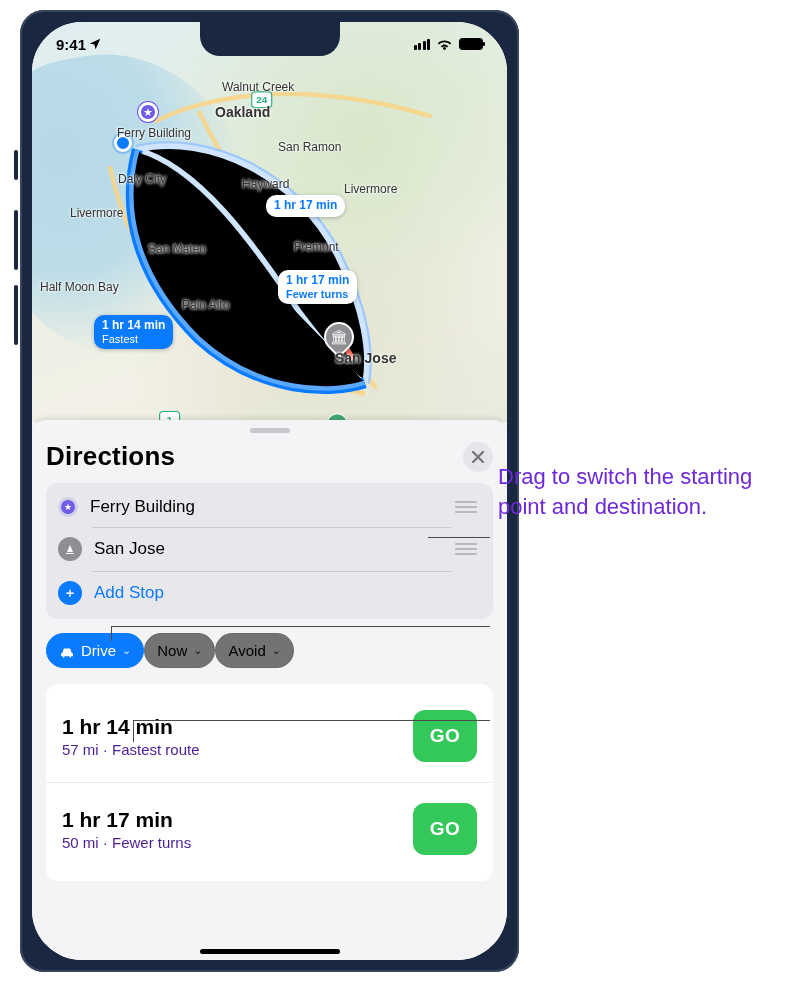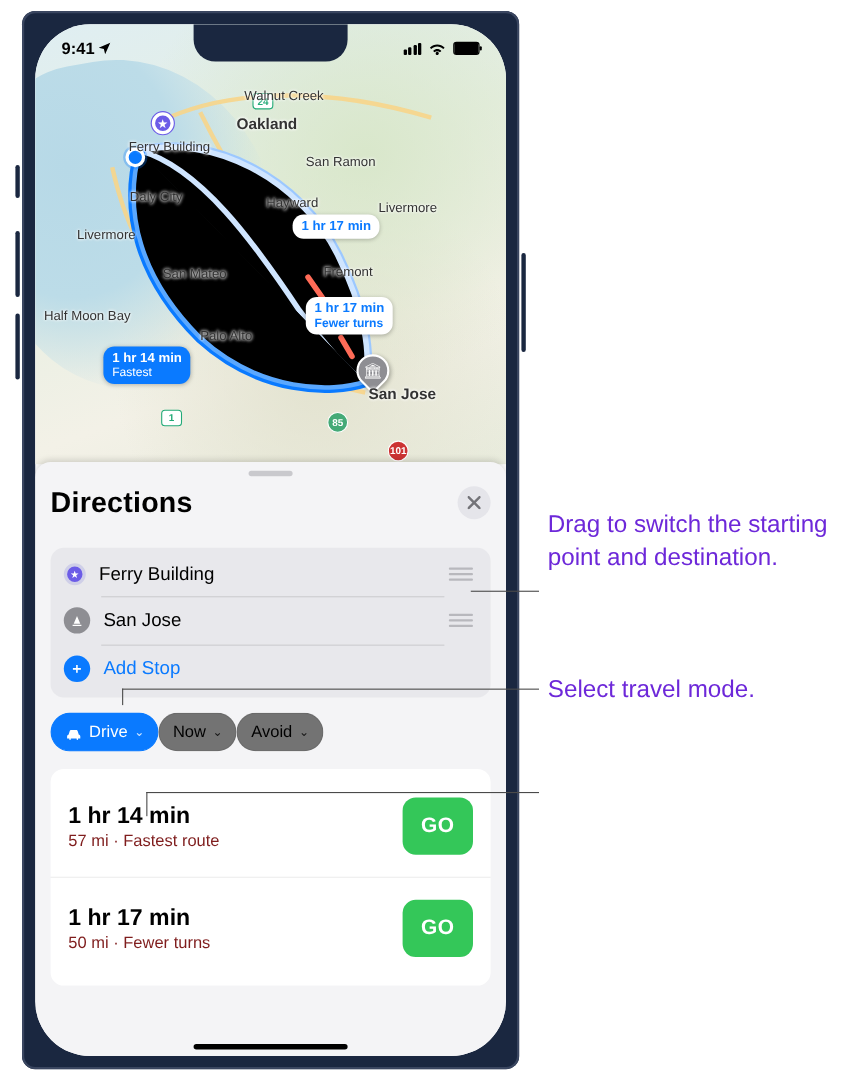--- a/index.html
+++ b/index.html
@@ -13,24 +13,24 @@
   .canvas {
     position: relative;
     width: 786px;
     height: 992px;
   }
   
   .phone {
     position: absolute;
     left: 20px;
     top: 10px;
-    width: 452px;
+    width: 499px;
     height: 962px;
     background: #1a2740;
-    border-radius: 12px;
+    border-radius: 24px;
     padding: 12px;
     box-shadow: inset 0 0 0 2px #3a4660;
   }
   .screen {
     position: relative;
     width: 100%;
     height: 100%;
     background: #fff;
     border-radius: 50px;
     overflow: hidden;
@@ -127,21 +127,21 @@
     top: 398px;
     background:#f4f4f6;
     border-top-left-radius:14px; border-top-right-radius:14px;
     padding: 10px 14px 0;
     box-shadow: 0 -1px 6px rgba(0,0,0,.15);
   }
   .grabber {
     width:40px; height:5px; background:#c9c9cd; border-radius:3px;
     margin: -2px auto 8px auto;
   }
-  .sheet-header{ display:flex; align-items:center; justify-content:space-between; margin-bottom:26px;}
+  .sheet-header{ display:flex; align-items:center; justify-content:space-between; margin-bottom:11px;}
   .sheet-title{ font-size:26px; font-weight:700; letter-spacing:.2px;}
   .close-btn{
     width:30px;height:30px;border-radius:50%;background:#e5e5ea;
     display:flex;align-items:center;justify-content:center;
     color:#737378; font-size:16px; font-weight:600;
   }
 
   .stops-card{
     background:rgba(228,228,232,.75);
     border-radius:12px;
@@ -196,21 +196,21 @@
   .routes-card{
     background:#fff; border-radius:12px;
     padding: 6px 0;
   }
   .route-item{
     display:flex; align-items:center; justify-content:space-between;
     padding:20px 16px;
   }
   .route-item + .route-item{ border-top:1px solid rgba(0,0,0,.08);}
   .route-info .t{ font-size:21px; font-weight:700; }
-  .route-info .s{ font-size:15px; color:#7f1d1d; margin-top:2px;}
+  .route-info .s{ font-size:15px; color:#4c1d95; margin-top:2px;}
   .go-btn{
     width:64px; height:52px; background:#34c759; color:#fff;
     border-radius:12px; font-size:19px; font-weight:700;
     display:flex;align-items:center;justify-content:center;
     letter-spacing:.5px;
   }
 
   .home-indicator{
     position:absolute; bottom:6px; left:50%; transform:translateX(-50%);
     width:140px; height:5px; background:#000; border-radius:3px;
@@ -425,20 +425,19 @@
         </div>
       </div>
 
       <div class="home-indicator"></div>
     </div>
   </div>
 
   <div class="annotation" style="left:498px; top:462px">Drag to switch the starting point and destination.</div>
   <div class="ann-line" style="left:428px; top:537px; width:62px"></div>
 
-  <div class="annotation" style="left:498px; top:612px">Select travel mode.</div>
   <div class="ann-line" style="left:111px; top:626px; width:379px"></div>
   <div class="ann-tick" style="left:111px; top:626px; height:15px"></div>
 
   <div class="ann-line" style="left:133px; top:720px; width:357px"></div>
   <div class="ann-tick" style="left:133px; top:720px; height:22px"></div>
 
 </div>
 
 </body></html>

